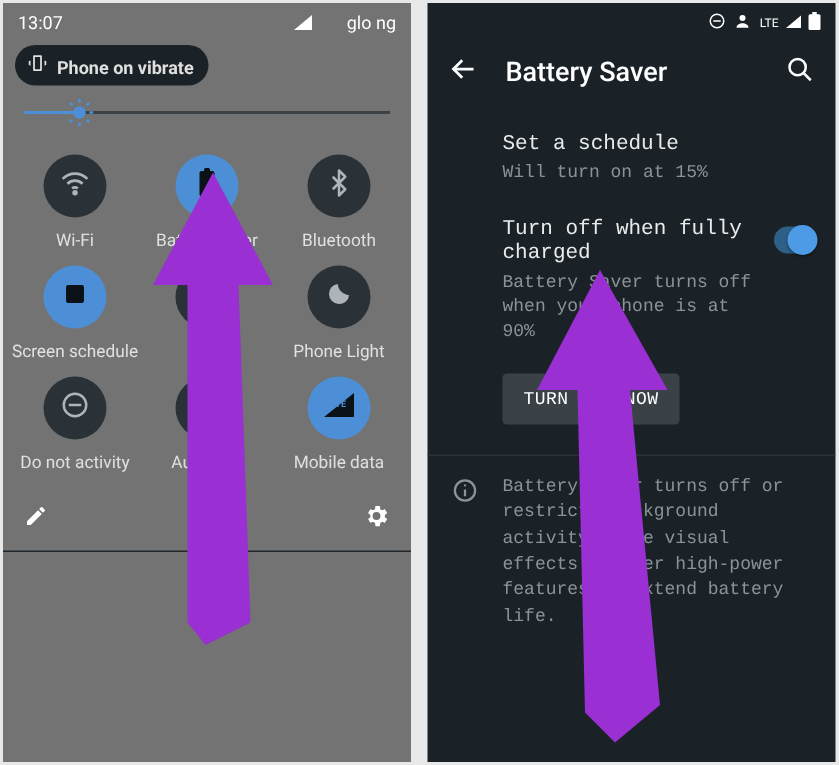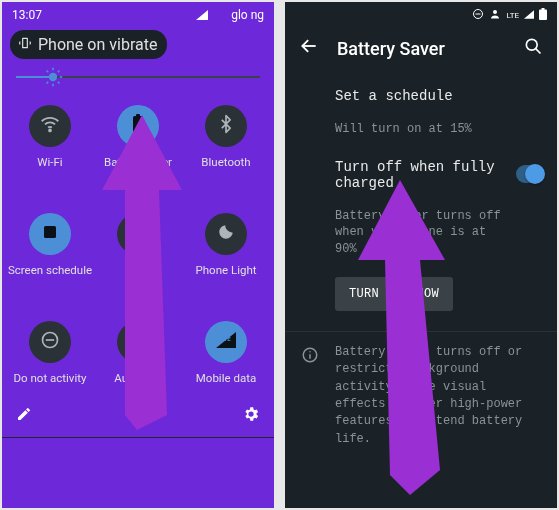--- a/index.html
+++ b/index.html
@@ -6,21 +6,21 @@
   body {
     background: #e8e8e8;
     font-family: Roboto, -apple-system, Arial, sans-serif;
     width: 559px;
     height: 510px;
     overflow: hidden;
     position: relative;
   }
   .phone {
     position: absolute;
-    background: #6d28d9;
+    background: #737373;
     overflow: hidden;
   }
   .phone-left { left: 2px; top: 2px; width: 272px; height: 506px; }
   .phone-right { left: 285px; top: 2px; width: 272px; height: 506px; background:#1a2227; }
 
   
   .status-bar {
     display: flex;
     align-items: center;
     justify-content: space-between;
@@ -28,43 +28,44 @@
     color: #fff;
     font-size: 12px;
     height: 24px;
   }
   .status-left { display:flex; align-items:center; gap:6px; }
   .status-right { display:flex; align-items:center; gap:23px; }
   .sig-icon svg { display:block; }
   .vibrate-chip {
     display:flex; align-items:flex-end; gap:6px;
     background:#1a2227; color:#e0e0e0;
-    font-size:16px; padding:5px 10px 5px 8px;
+    font-size:12px; padding:5px 10px 5px 8px;
     border-radius:14px; margin:4px 8px 6px;
     width:fit-content;
+    font-weight:bold;
   }
   .brightness {
     position:relative; height:24px; margin:6px 14px 10px;
   }
   .br-track {
     position:absolute; left:0; right:0; top:50%; transform:translateY(-50%);
     height:2px; background:#3a4248;
   }
   .br-fill {
     position:absolute; left:0; top:50%; transform:translateY(-50%);
     height:2px; background:#4d8fd6; width:15%;
   }
   .br-thumb {
     position:absolute; top:50%; transform:translate(-50%,-50%);
     width:22px; height:22px; left:15%;
     display:flex; align-items:center; justify-content:center;
   }
   .tiles {
     display:grid; grid-template-columns:repeat(3,1fr);
-    row-gap:44px; padding:6px 4px 10px;
+    row-gap:10px; padding:6px 4px 10px;
   }
   .tile { display:flex; flex-direction:column; align-items:center; gap:8px; }
   .tile-circle {
     width:42px; height:42px; border-radius:50%;
     display:flex; align-items:center; justify-content:center;
     background:#2a3238;
   }
   .tile-circle.active { background:#4d8fd6; }
   .tile-label { color:#e0e0e0; font-size:11.5px; text-align:center; }
   .qs-footer {
@@ -87,21 +88,21 @@
     padding:10px 14px 14px; color:#fff;
   }
   .r-title { font-size:18px; font-weight:500; flex:1; }
   .r-body { padding:4px 0 0;font-family:Liberation Mono, monospace; }
   .setting {
     display:flex; align-items:flex-start;
     padding:10px 14px 12px 50px;
   }
   .setting-col {}
   .setting-title { color:#eaeaea; font-size:14px; }
-  .setting-sub { color:#8a9399; font-size:12px; margin-top:17px; line-height:1.35; max-width:170px; }
+  .setting-sub { color:#8a9399; font-size:12px; margin-top:3px; line-height:1.35; max-width:170px; }
   .toggle {
     width:34px; height:18px; border-radius:10px; background:#2e5f87;
     position:relative; margin-left:auto; margin-top:6px;
   }
   .toggle .knob {
     position:absolute; right:-2px; top:50%; transform:translateY(-50%);
     width:20px; height:20px; border-radius:50%; background:#4d9be6;
     box-shadow:0 1px 2px rgba(0,0,0,.4);
   }
   .btn {

